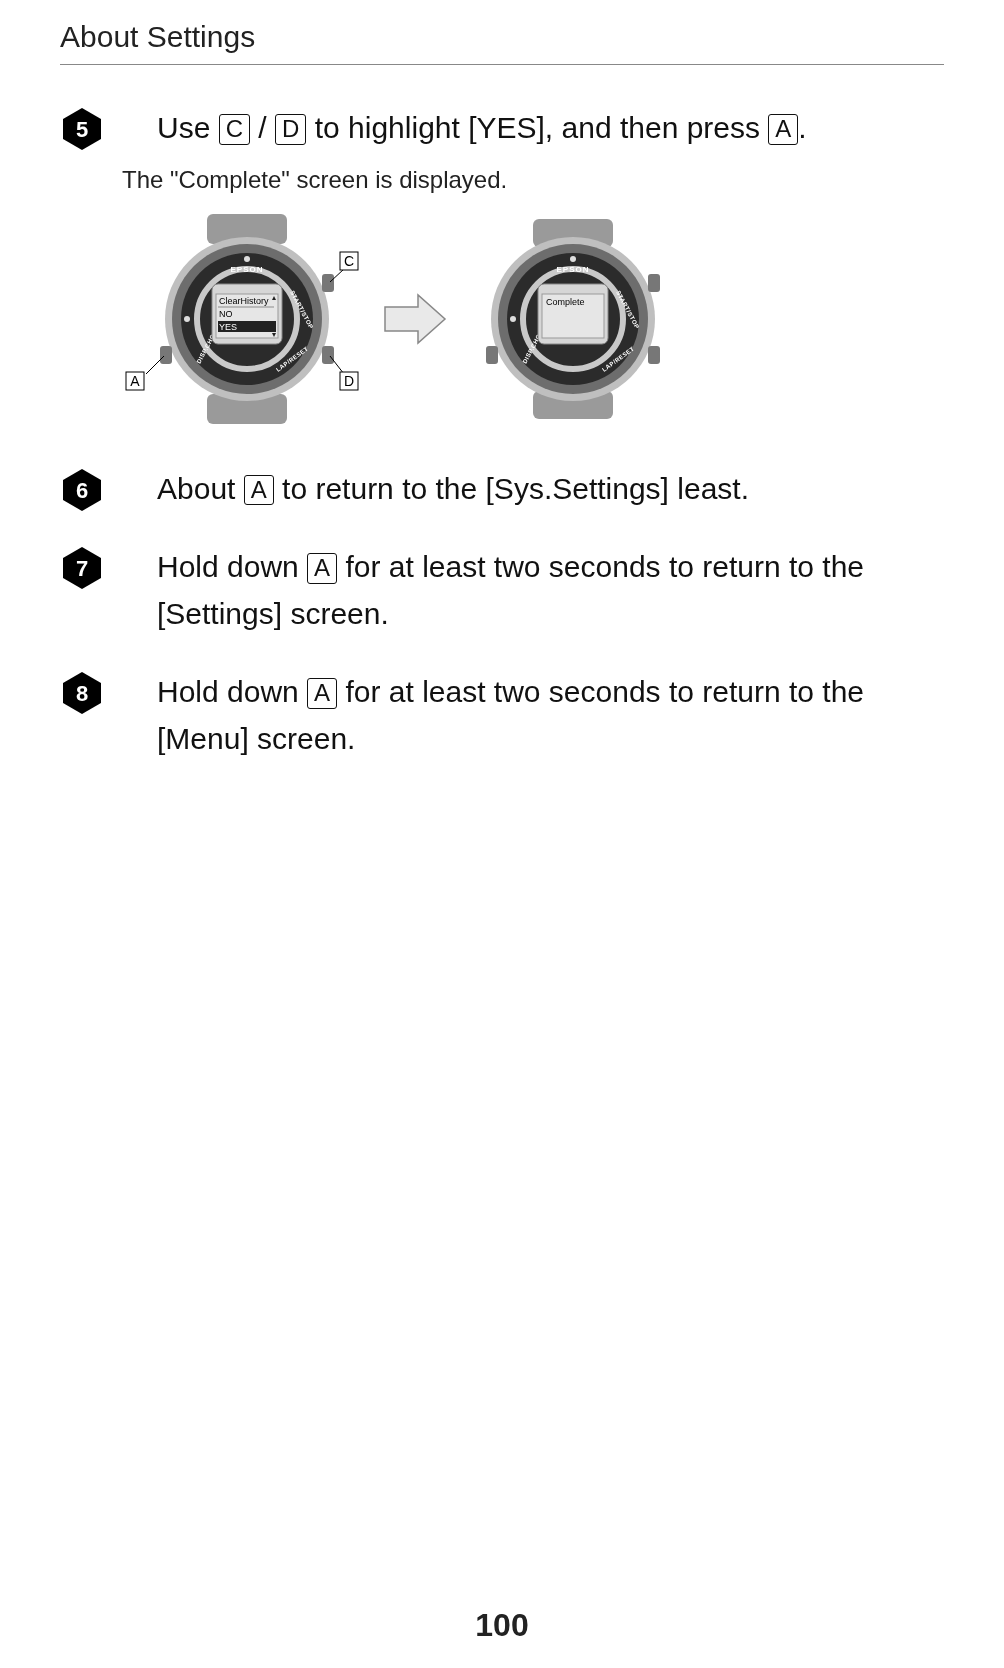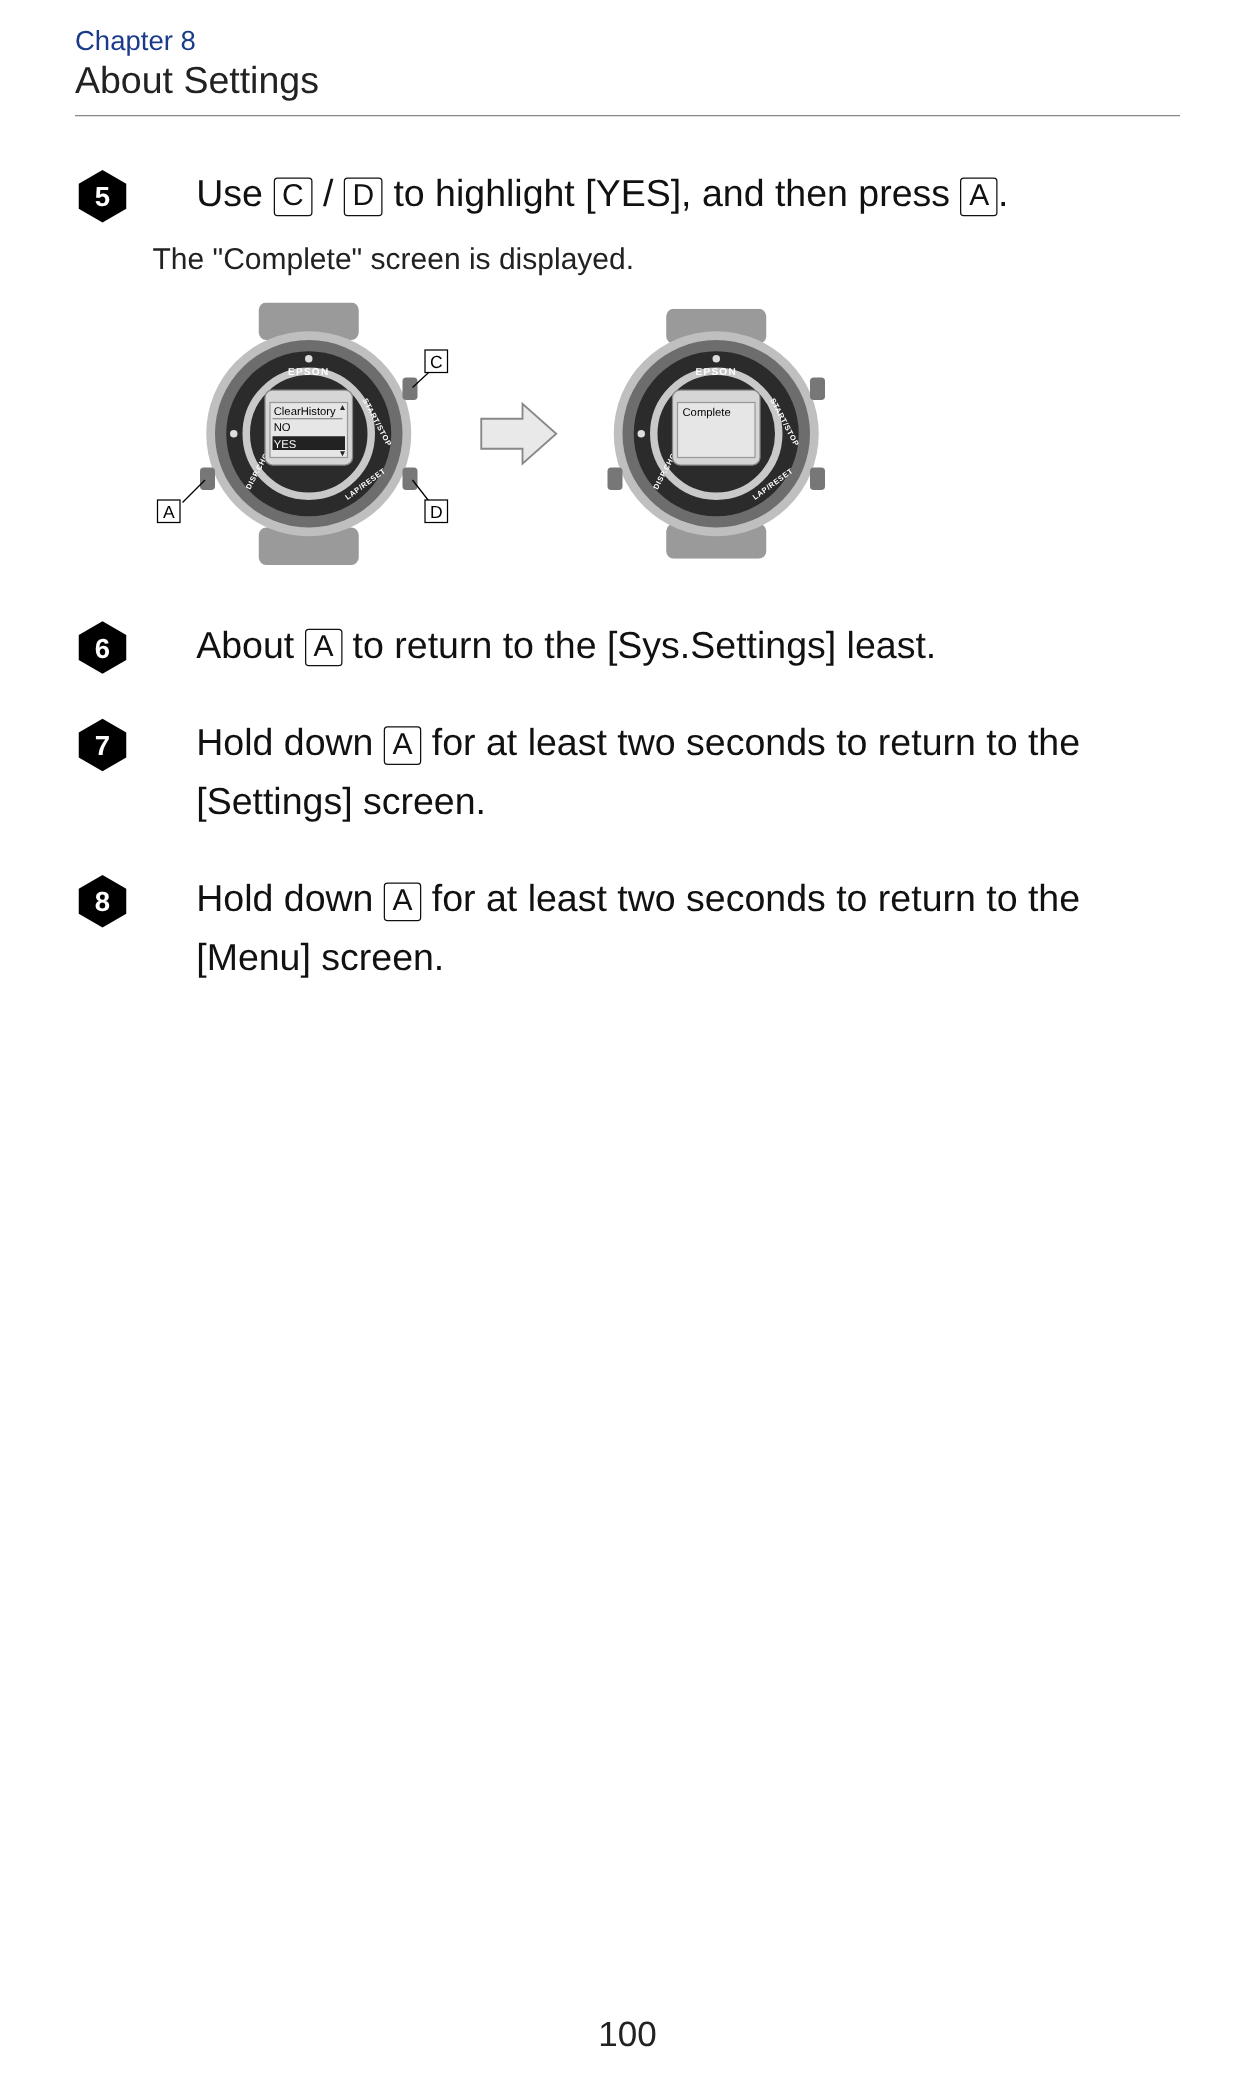--- a/index.html
+++ b/index.html
@@ -91,34 +91,34 @@
     .arrow-block {
       width: 70px;
       height: 60px;
     }
     .page-number {
       position: absolute;
       bottom: 24px;
       left: 0;
       right: 0;
       text-align: center;
-      font-size: 28px;
+      font-size: 32px;
       color: #222;
+      font-weight: bold;
     }
     .watch-screen-line1 { font-size: 9px; font-family: Arial; }
     .watch-screen-line2 { font-size: 9px; font-family: Arial; }
     .watch-screen-line3 { font-size: 9px; font-family: Arial; fill: #fff; }
     .bezel-text { font-size: 6px; fill: #fff; font-family: Arial; font-weight: bold; letter-spacing: 0.5px; }
     .epson-text { font-size: 8px; fill: #fff; font-family: Arial; font-weight: bold; letter-spacing: 1px; text-anchor: middle; }
   </style>
 </head>
 <body>
 
 <div>
-  <div class="chapter-label">Chapter 8</div>
   <div class="section-title">About Settings</div>
   <hr class="header-divider">
 </div>
 
 <div class="step">
   <div class="step-number">
     <div class="hexagon">
       <svg viewBox="0 0 44 44">
         <polygon points="22,1 41,12 41,32 22,43 3,32 3,12" fill="#000"></polygon>
         <text x="22" y="30" text-anchor="middle" font-size="22" font-weight="bold" fill="#fff" font-family="Arial">5</text>

